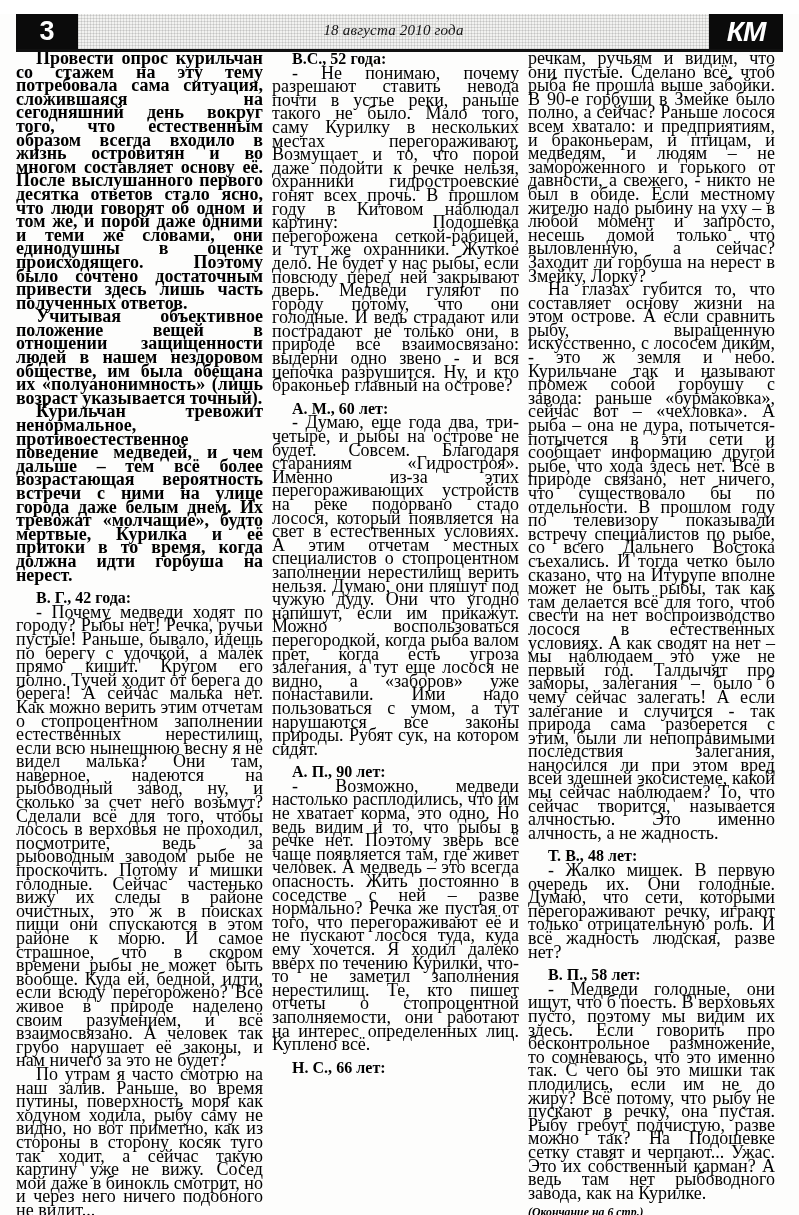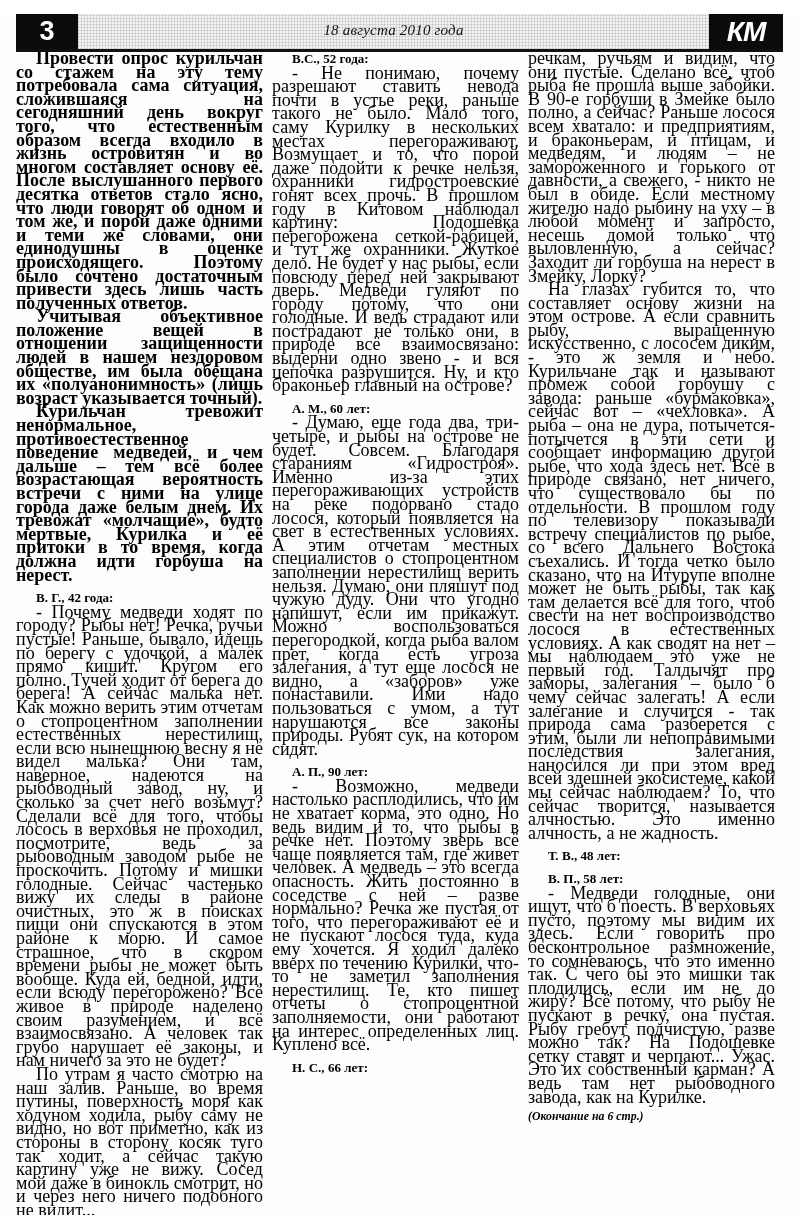--- a/index.html
+++ b/index.html
@@ -125,21 +125,21 @@
     hyphens: auto;
     -webkit-hyphens: auto;
     word-spacing: 0.1px;
   }
   p.lead {
     font-weight: bold;
   }
   p.noindent { text-indent: 0; }
   .speaker {
     font-weight: bold;
-    font-size: 13px;
+    font-size: 16px;
     line-height: 13.6px;
     margin: 9px 0 1px 0;
     text-indent: 20px;
     font-family: "Liberation Serif", "DejaVu Serif", serif;
   }
   .speaker:first-child { margin-top: 0; }
   .endnote {
     font-style: italic;
     font-weight: bold;
     font-size: 11.8px;
@@ -176,19 +176,20 @@
         <p class="speaker">А. М., 60 лет:</p>
         <p>- Думаю, еще года два, три-четыре, и рыбы на острове не будет. Совсем. Благодаря стараниям «Гидростроя». Именно из-за этих перегораживающих устройств на реке подорвано стадо лосося, который появляется на свет в естественных условиях. А этим отчетам местных специалистов о стопроцентном заполнении нерестилищ верить нельзя. Думаю, они пляшут под чужую дуду. Они что угодно напишут, если им прикажут. Можно воспользоваться перегородкой, когда рыба валом прет, когда есть угроза залегания, а тут еще лосося не видно, а «заборов» уже понаставили. Ими надо пользоваться с умом, а тут нарушаются все законы природы. Рубят сук, на котором сидят.</p>
         <p class="speaker">А. П., 90 лет:</p>
         <p>- Возможно, медведи настолько расплодились, что им не хватает корма, это одно. Но ведь видим и то, что рыбы в речке нет. Поэтому зверь всё чаще появляется там, где живет человек. А медведь – это всегда опасность. Жить постоянно в соседстве с ней – разве нормально? Речка же пустая от того, что перегораживают её и не пускают лосося туда, куда ему хочется. Я ходил далеко вверх по течению Курилки, что-то не заметил заполнения нерестилищ. Те, кто пишет отчеты о стопроцентной заполняемости, они работают на интерес определенных лиц. Куплено всё.</p>
         <p class="speaker">Н. С., 66 лет:</p>
       </div>
     <div class="col" id="col3">
         <p class="noindent">речкам, ручьям и видим, что они пустые. Сделано всё, чтоб рыба не прошла выше забойки. В 90-е горбуши в Змейке было полно, а сейчас? Раньше лосося всем хватало: и предприятиям, и браконьерам, и птицам, и медведям, и людям – не замороженного и горького от давности, а свежего, - никто не был в обиде. Если местному жителю надо рыбину на уху – в любой момент и запросто, несешь домой только что выловленную, а сейчас? Заходит ли горбуша на нерест в Змейку, Лорку?</p>
         <p>На глазах губится то, что составляет основу жизни на этом острове. А если сравнить рыбу, выращенную искусственно, с лососем диким, - это ж земля и небо. Курильчане так и называют промеж собой горбушу с завода: раньше «бурмаковка», сейчас вот – «чехловка». А рыба – она не дура, потычется-потычется в эти сети и сообщает информацию другой рыбе, что хода здесь нет. Всё в природе связано, нет ничего, что существовало бы по отдельности. В прошлом году по телевизору показывали встречу специалистов по рыбе, со всего Дальнего Востока съехались. И тогда четко было сказано, что на Итурупе вполне может не быть рыбы, так как там делается всё для того, чтоб свести на нет воспроизводство лосося в естественных условиях. А как сводят на нет – мы наблюдаем это уже не первый год. Талдычят про заморы, залегания – было б чему сейчас залегать! А если залегание и случится - так природа сама разберется с этим, были ли непоправимыми последствия залегания, наносился ли при этом вред всей здешней экосистеме, какой мы сейчас наблюдаем? То, что сейчас творится, называется алчностью. Это именно алчность, а не жадность.</p>
         <p class="speaker">Т. В., 48 лет:</p>
+        <p>- Жалко мишек. В первую очередь их. Они голодные. Думаю, что сети, которыми перегораживают речку, играют только отрицательную роль. И всё жадность людская, разве нет?</p>
         <p class="speaker">В. П., 58 лет:</p>
         <p>- Медведи голодные, они ищут, что б поесть. В верховьях пусто, поэтому мы видим их здесь. Если говорить про бесконтрольное размножение, то сомневаюсь, что это именно так. С чего бы это мишки так плодились, если им не до жиру? Всё потому, что рыбу не пускают в речку, она пустая. Рыбу гребут подчистую, разве можно так? На Подошевке сетку ставят и черпают... Ужас. Это их собственный карман? А ведь там нет рыбоводного завода, как на Курилке.</p>
         <p class="endnote">(Окончание на 6 стр.)</p>
       </div>
   </div>
 
 </div>
 
 </body></html>

